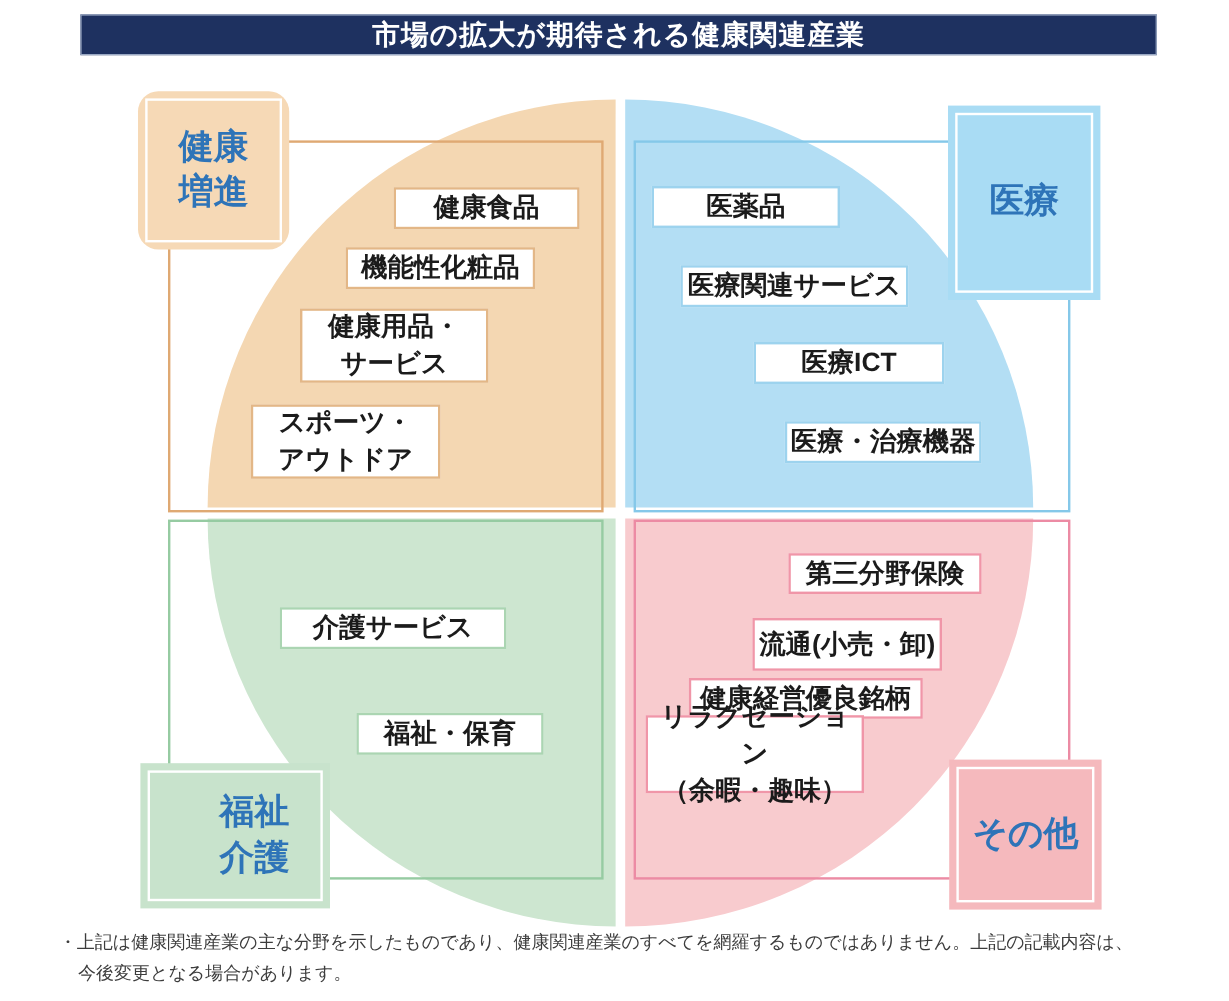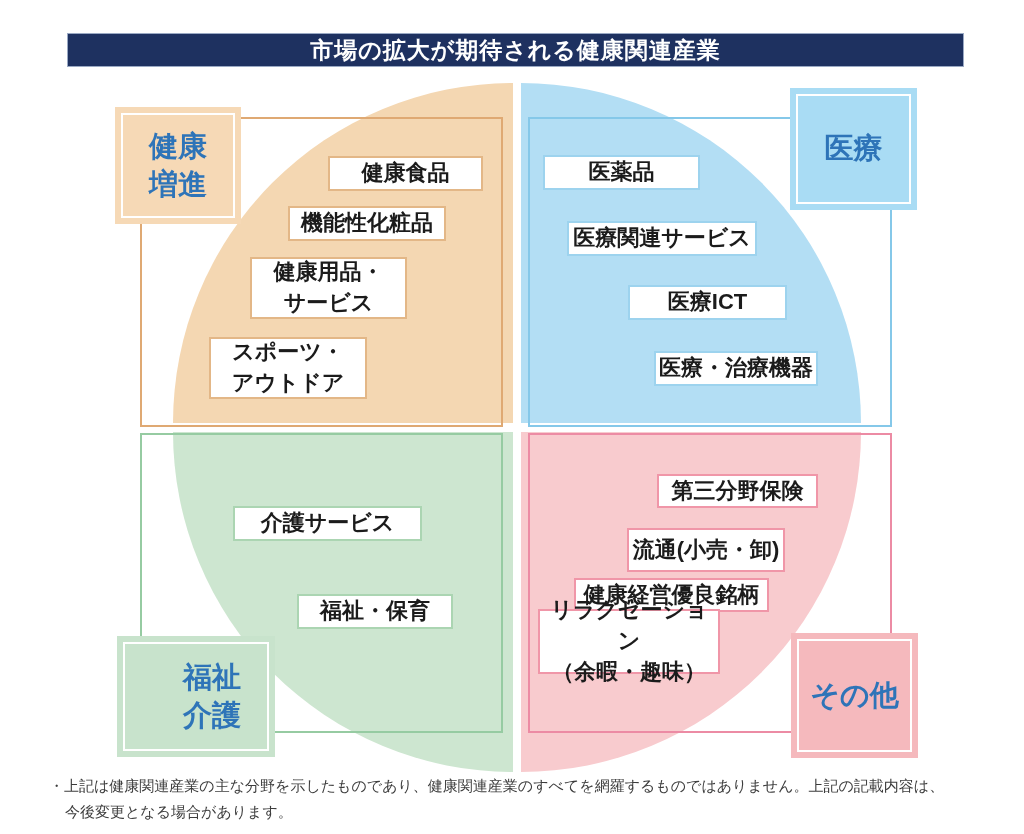--- a/index.html
+++ b/index.html
@@ -14,21 +14,20 @@
   
   .title-bar {
     position: absolute; left: 67px; top: 12px; width: 897px; height: 34px;
     background: var(--title-bg, #1e3160);
     border: 1px solid var(--title-border, #9aa9c4);
     box-sizing: border-box;
     display: flex; align-items: center; justify-content: center;
     color: var(--title-text, #ffffff);
     font-size: 23px; font-weight: bold; letter-spacing: 1px;
     z-index: 5;
-    margin-top: 21px;
   }
 
   .diagram { position: absolute; left: 0; top: 0; width: 1024px; height: 770px; }
 
   
   .disc { position: absolute; width: 340px; height: 340px; z-index: 1; }
   .disc.tl { left: 173px; top: 83px;  background: var(--tl-disc, #f4d7b2); border-radius: 340px 0 0 0; }
   .disc.tr { left: 521px; top: 83px;  background: var(--tr-disc, #b3def4); border-radius: 0 340px 0 0; }
   .disc.bl { left: 173px; top: 432px; background: var(--bl-disc, #cde6d0); border-radius: 0 0 0 340px; }
   .disc.br { left: 521px; top: 432px; background: var(--br-disc, #f8cbce); border-radius: 0 0 340px 0; }
@@ -46,40 +45,40 @@
     display: flex; align-items: center; justify-content: center;
     text-align: center;
     color: var(--accent-text, #2e74b8);
     font-size: 29px; font-weight: bold; line-height: 1.28;
     white-space: pre-line;
   }
   .corner-label::before {
     content: ""; position: absolute; inset: 6px;
     border: 2.5px solid #ffffff; pointer-events: none;
   }
-  .corner-label.tl { left: 115px; top: 107px;  width: 126px; height: 117px; background: var(--tl-label-bg, #f6d9b6); }
-  .corner-label.tr { left: 790px; top: 88px;  width: 127px; height: 122px; background: var(--tr-label-bg, #a9dcf4); text-align: center; }
+  .corner-label.tl { left: 115px; top: 76px;  width: 126px; height: 132px; background: var(--tl-label-bg, #f6d9b6); border-radius: 17px; }
+  .corner-label.tr { left: 790px; top: 88px;  width: 127px; height: 162px; background: var(--tr-label-bg, #a9dcf4); text-align: center; }
   .corner-label.bl { left: 117px; top: 636px; width: 126px; height: 121px; background: var(--bl-label-bg, #c8e3cc); padding-left: 32px; }
   .corner-label.br { left: 791px; top: 633px; width: 127px; height: 125px; background: var(--br-label-bg, #f5b9bd); text-align: center; }
 
   
   .item {
     position: absolute; z-index: 3;
     background: #ffffff; border-radius: 0;
     box-sizing: border-box;
     display: flex; align-items: center; justify-content: center;
     text-align: center;
     color: var(--item-text, #1b1b1b);
     font-size: 22px; font-weight: bold; line-height: 1.4;
     white-space: pre-line;
   }
   .item.q-tl { border: 2px solid var(--tl-box-border, #e3b787); }
   .item.q-tr { border: 2px solid var(--tr-box-border, #9dd3ee); }
   .item.q-bl { border: 2px solid var(--bl-box-border, #abd5b2); }
-  .item.q-br { border: 2px solid var(--br-box-border, #f096a8); margin-top: 13px; }
+  .item.q-br { border: 2px solid var(--br-box-border, #f096a8); }
 
   
   .center-circle {
     position: absolute; left: 395px; top: 306px; width: 244px; height: 244px;
     border-radius: 50%;
     background: var(--center-bg, #1268b3);
     display: flex; align-items: center; justify-content: center;
     color: var(--center-text, #ffffff);
     font-size: 31px; font-weight: bold; letter-spacing: 1px;
     z-index: 4;

